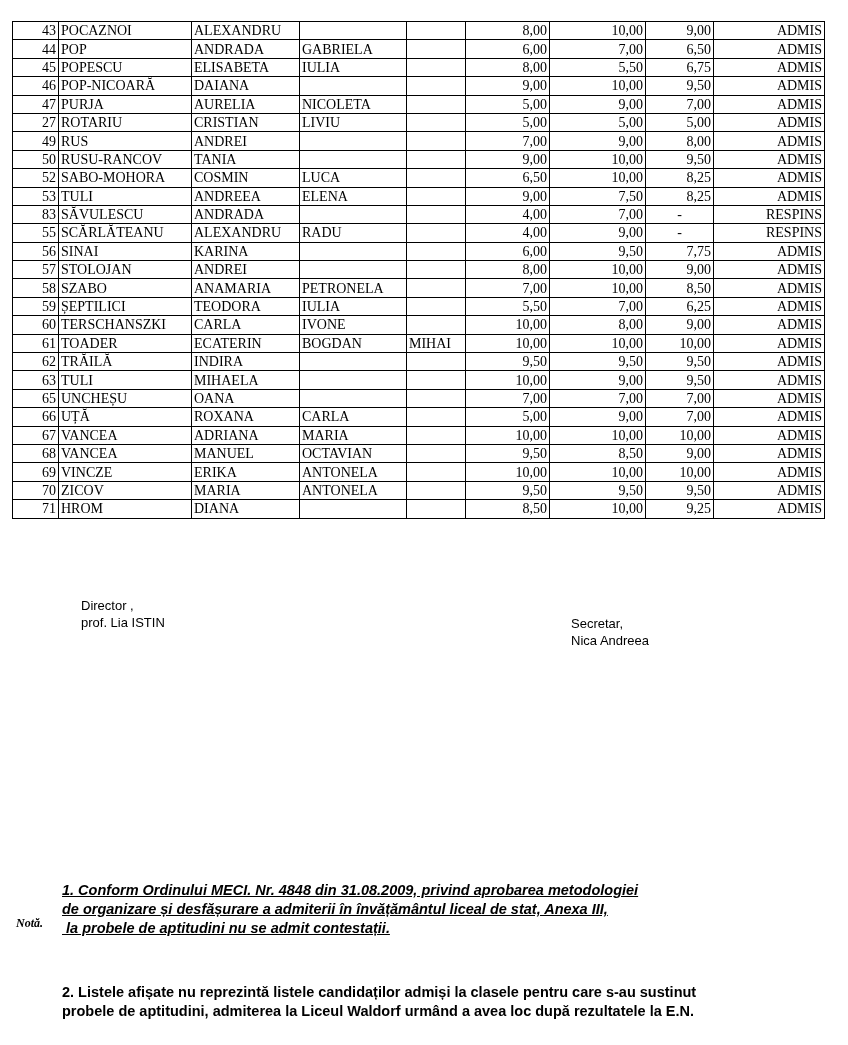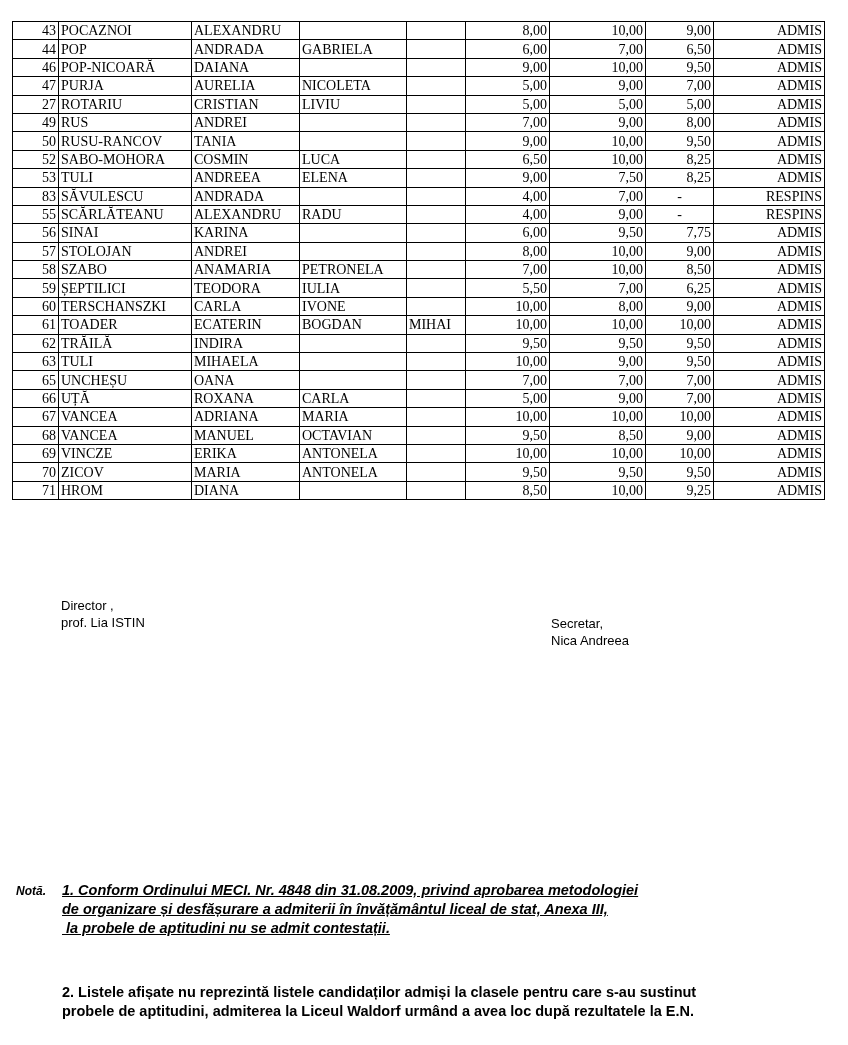--- a/index.html
+++ b/index.html
@@ -19,21 +19,21 @@
     padding: 0 2px;
     line-height: 17px;
     white-space: nowrap;
     overflow: hidden;
     vertical-align: middle;
   }
   td.num { text-align: right; }
   td.txt { text-align: left; }
   td.val { text-align: right; }
   td.dash { text-align: center; padding-left: 0; }
-  .sig { position: absolute; font-family: "Liberation Sans", sans-serif; font-size: 13px; line-height: 17px; }
+  .sig { position: absolute; font-family: "Liberation Sans", sans-serif; font-size: 13px; line-height: 17px; margin-left: 20px; }
   .note { position: absolute; font-family: "Liberation Sans", sans-serif; font-weight: bold; font-size: 14.5px; line-height: 19px; }
   .note-label { position: absolute; font-family: "Liberation Sans", sans-serif; font-weight: bold; font-style: italic; font-size: 12px; }
   .italic { font-style: italic; }
   .line { display: block; white-space: nowrap; }
 </style>
 </head>
 <body>
 
 <table class="results">
   <colgroup>
@@ -64,20 +64,31 @@
         <td class="txt">POP</td>
         <td class="txt">ANDRADA</td>
         <td class="txt">GABRIELA</td>
         <td class="txt"></td>
         <td class="val">6,00</td>
         <td class="val">7,00</td>
         <td class="val">6,50</td>
         <td class="val">ADMIS</td>
       </tr>
       <tr>
+        <td class="num">45</td>
+        <td class="txt">POPESCU</td>
+        <td class="txt">ELISABETA</td>
+        <td class="txt">IULIA</td>
+        <td class="txt"></td>
+        <td class="val">8,00</td>
+        <td class="val">5,50</td>
+        <td class="val">6,75</td>
+        <td class="val">ADMIS</td>
+      </tr>
+      <tr>
         <td class="num">46</td>
         <td class="txt">POP-NICOARĂ</td>
         <td class="txt">DAIANA</td>
         <td class="txt"></td>
         <td class="txt"></td>
         <td class="val">9,00</td>
         <td class="val">10,00</td>
         <td class="val">9,50</td>
         <td class="val">ADMIS</td>
       </tr>
@@ -340,21 +351,21 @@
 <div class="sig" style="left:61px; top:597px;">
   <span class="line">Director ,</span>
   <span class="line">prof. Lia ISTIN</span>
 </div>
 
 <div class="sig" style="left:551px; top:615px;">
   <span class="line">Secretar,</span>
   <span class="line">Nica Andreea</span>
 </div>
 
-<div class="note-label" style="left:16px; top:884px;">Notă.</div>
+<div class="note-label" style="left:16px; top:916px;font-family:Liberation Serif, serif;">Notă.</div>
 
 <div class="note italic" style="left:62px; top:881px;text-decoration:underline;">
   <span class="line">1. Conform Ordinului MECI. Nr. 4848 din 31.08.2009, privind aprobarea metodologiei</span>
   <span class="line">de organizare și desfășurare a admiterii în învățământul liceal de stat, Anexa III,</span>
   <span class="line" style="white-space:pre;"> la probele de aptitudini nu se admit contestații.</span>
 </div>
 
 <div class="note" style="left:62px; top:983px;">
   <span class="line">2. Listele afișate nu reprezintă listele candidaților admiși la clasele pentru care s-au sustinut</span>
   <span class="line">probele de aptitudini, admiterea la Liceul Waldorf urmând a avea loc după rezultatele la E.N.</span>

